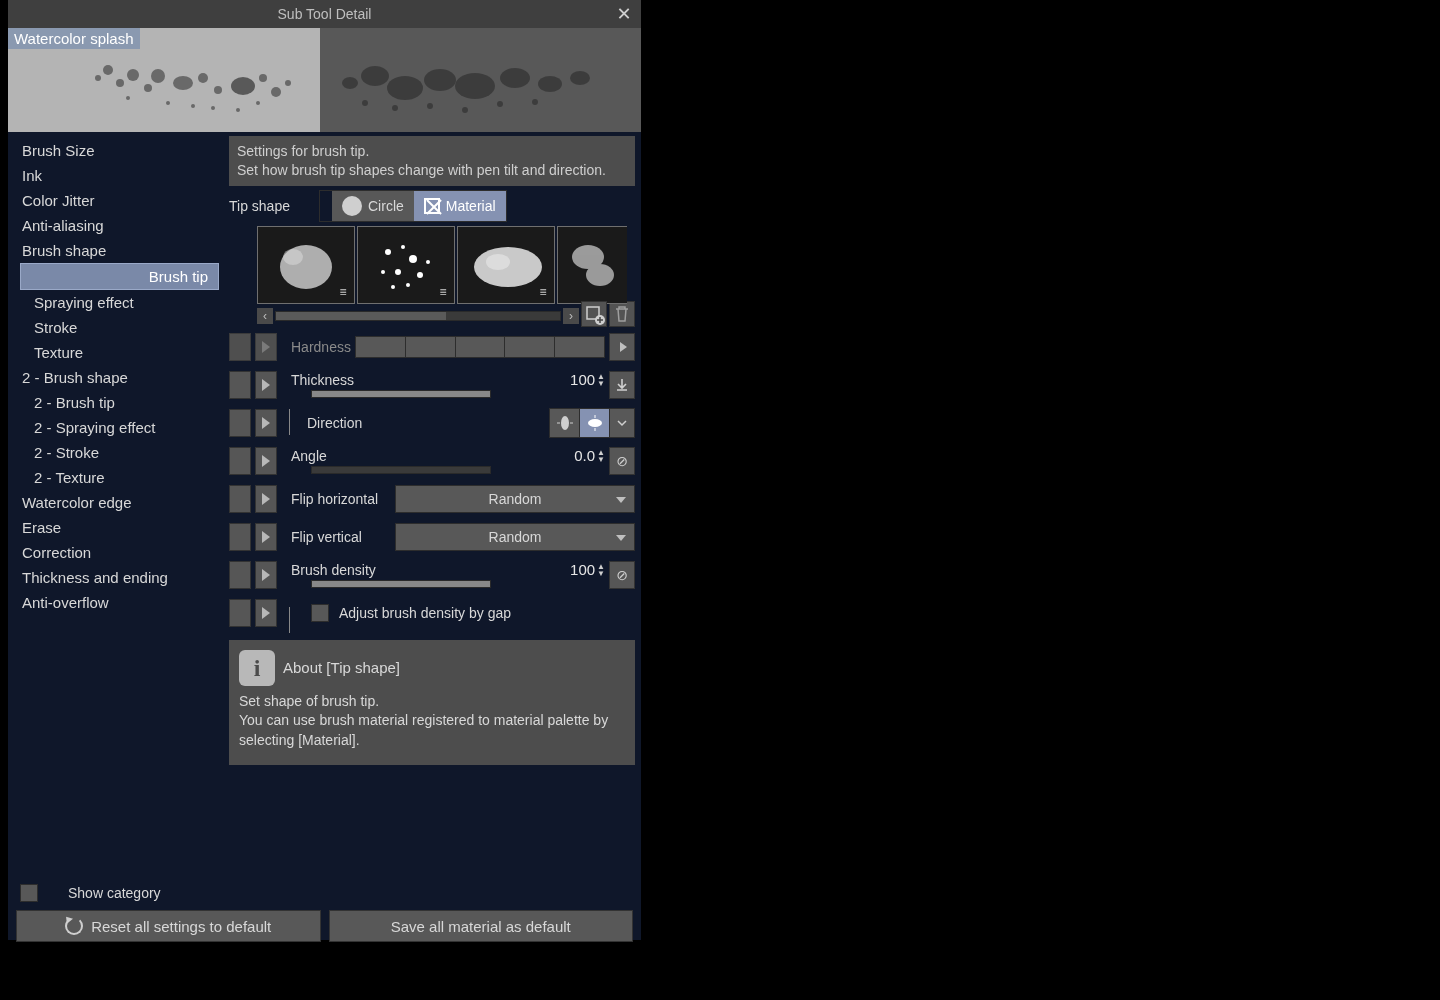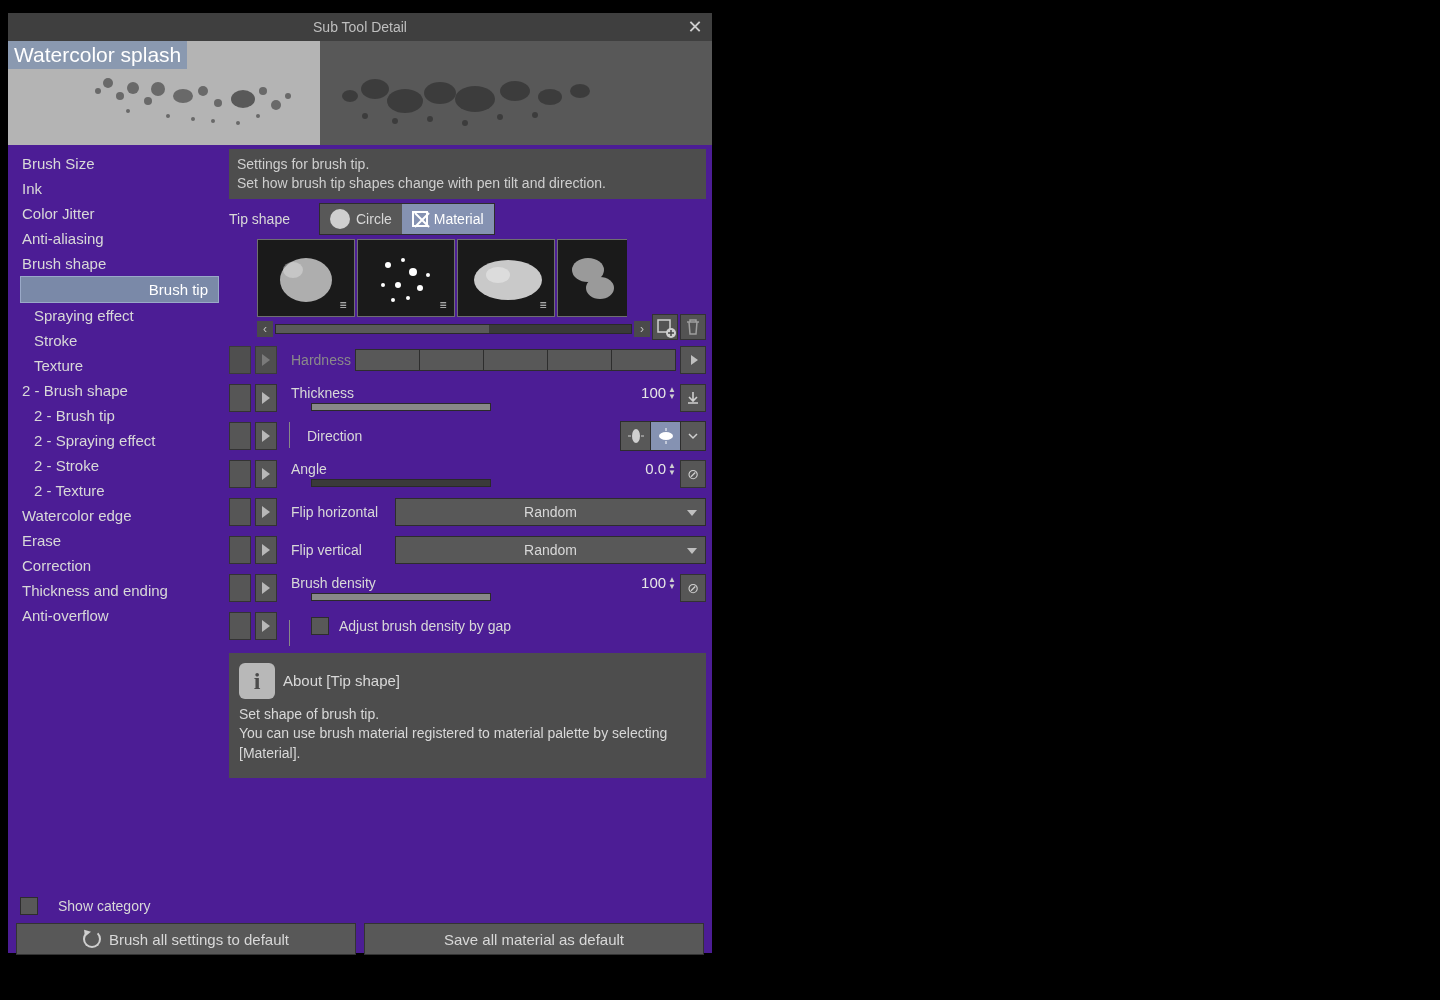--- a/index.html
+++ b/index.html
@@ -1,35 +1,35 @@
 <!DOCTYPE html>
 <html><head>
 <meta charset="utf-8">
 <style>
   * { box-sizing: border-box; margin: 0; padding: 0; font-family: "Segoe UI", Arial, sans-serif; }
   body { background: #000; width: 1440px; height: 1000px; overflow: hidden; }
-  .panel { position: absolute; left: 8px; top: 13px; width: 704px; height: 940px; background: #4c1d95; color: #d8d8d8; font-size: 14px; font-weight: 300; }
+  .panel { position: absolute; left: 8px; top: 0; width: 633px; height: 940px; background: #0f172a; color: #d8d8d8; font-size: 14px; font-weight: 300; }
   .titlebar { height: 28px; display: flex; align-items: center; justify-content: center; position: relative; background: #3f3f3f; }
   .titlebar .title { color: #bfbfbf; font-size: 14px; }
   .titlebar .close { position: absolute; right: 6px; top: 3px; width: 22px; height: 22px; color: #cfcfcf; font-size: 18px; text-align: center; line-height: 22px; cursor: pointer; }
   .preview-row { display: flex; height: 104px; }
   .preview-left { width: 312px; height: 104px; background: #b4b4b4; position: relative; }
-  .preview-left .brush-name { position: absolute; left: 0; top: 0; background: #8a99b0; color: #fff; padding: 2px 6px; font-size: 21px; }
+  .preview-left .brush-name { position: absolute; left: 0; top: 0; background: #8a99b0; color: #fff; padding: 2px 6px; font-size: 15px; }
   .preview-left svg, .preview-right svg { position:absolute; left:0; top:0; }
   .preview-right { flex: 1; height: 104px; background: #585858; position: relative; }
   .body { display: flex; height: calc(100% - 28px - 104px - 64px); }
   .sidebar { width: 215px; padding: 6px 0 6px 4px; overflow: hidden; }
   .sidebar .item { padding: 4px 10px; cursor: pointer; font-size: 15px; font-weight:300; }
   .sidebar .item.indent { padding-left: 22px; }
   .sidebar .item.selected { background: #7a89a8; border: 1px solid #9aa9c8; color: #fff; margin: 0 4px 0 8px; text-align: right; }
   .main { flex: 1; padding: 4px 6px 4px 6px; display: flex; flex-direction: column; gap: 4px; }
   .desc { background: #4d4d4d; padding: 6px 8px; font-size: 14px; line-height: 1.35; color: #cfcfcf; }
   .tip-row { display: flex; align-items: center; gap: 6px; }
   .tip-label { width: 84px; }
-  .seg { display: flex; height: 32px; border: 1px solid #2d2d2d; }
+  .seg { display: flex; height: 32px; border: 1px solid #2d2d2d; padding-left: 12px; }
   .seg .opt { display: flex; align-items: center; gap: 6px; padding: 0 10px; background: #585858; cursor: pointer; }
   .seg .opt.sel { background: #8592b2; color: #fff; }
   .seg .opt.sel .mat-icon { border-color:#fff; }
   .circle-icon { width: 20px; height: 20px; border-radius: 50%; background: #cfcfcf; }
   .mat-icon { width: 16px; height: 16px; border: 2px solid #ddd; position: relative; }
   .mat-icon::before, .mat-icon::after { content:""; position:absolute; left:-2px; top:6px; width:20px; height:2px; background:#fff; }
   .mat-icon::before { transform: rotate(45deg); }
   .mat-icon::after { transform: rotate(-45deg); }
   .thumbs-wrap { margin-left: 28px; }
   .thumbs { display: flex; gap: 2px; }
@@ -72,21 +72,21 @@
   .dirgroup .db { width:30px; background:#585858; display:flex; align-items:center; justify-content:center; cursor:pointer; border-right:1px solid #2d2d2d;}
   .dirgroup .db.sel { background:#8592b2; }
   .dirgroup .db:last-child { border-right:none; width:24px; }
   .select { flex:1; height:28px; background:#585858; border:1px solid #2d2d2d; display:flex; align-items:center; justify-content:center; position:relative; cursor:pointer; }
   .select::after { content:""; position:absolute; right:8px; top:11px; border-top:6px solid #bfbfbf; border-left:5px solid transparent; border-right:5px solid transparent; }
   .ck { width:18px; height:18px; background:#585858; border:1px solid #2d2d2d; cursor:pointer; margin-right:6px; }
   .about { background:#4d4d4d; padding:10px 10px 14px 10px; margin-top:6px; font-size:14px; line-height:1.4; }
   .about .hd { display:flex; align-items:center; gap:8px; font-size:15px; margin-bottom:6px; }
   .about .ibox { width:36px; height:36px; background:#b8b8b8; border-radius:6px; color:#4b4b4b; font-family: Georgia, serif; font-weight:bold; font-size:24px; text-align:center; line-height:36px; }
   .footer { height: 64px; padding: 4px 8px; }
-  .footer .showcat { display:flex; align-items:center; gap:14px; padding:4px 4px 8px 4px; }
+  .footer .showcat { display:flex; align-items:center; gap:24px; padding:4px 4px 8px 4px; }
   .footer .btns { display:flex; gap:8px; }
   .footer .btn { flex:1; height:32px; background:#585858; border:1px solid #333; display:flex; align-items:center; justify-content:center; gap:8px; cursor:pointer; font-size:15px; }
   .reset-icon { width:18px;height:18px;border:2px solid #cfcfcf; border-radius:50%; border-top-color:transparent; position:relative;}
   .reset-icon::after{content:"";position:absolute;left:-3px;top:-3px;border-bottom:6px solid #cfcfcf;border-left:4px solid transparent;border-right:4px solid transparent;transform:rotate(-40deg);}
   .w110{width:110px;}
 </style>
 </head>
 <body>
 
 <div class="panel">
@@ -416,20 +416,20 @@
   </div>
 
   <div class="footer">
     <div class="showcat">
       <span class="ck"></span>
       <span>Show category</span>
     </div>
     <div class="btns">
       <div class="btn">
         <span class="reset-icon"></span>
-        <span>Brush all settings to default</span>
+        <span>Reset all settings to default</span>
       </div>
       <div class="btn">
         <span>Save all material as default</span>
       </div>
     </div>
   </div>
 </div>
 
 </body></html>

